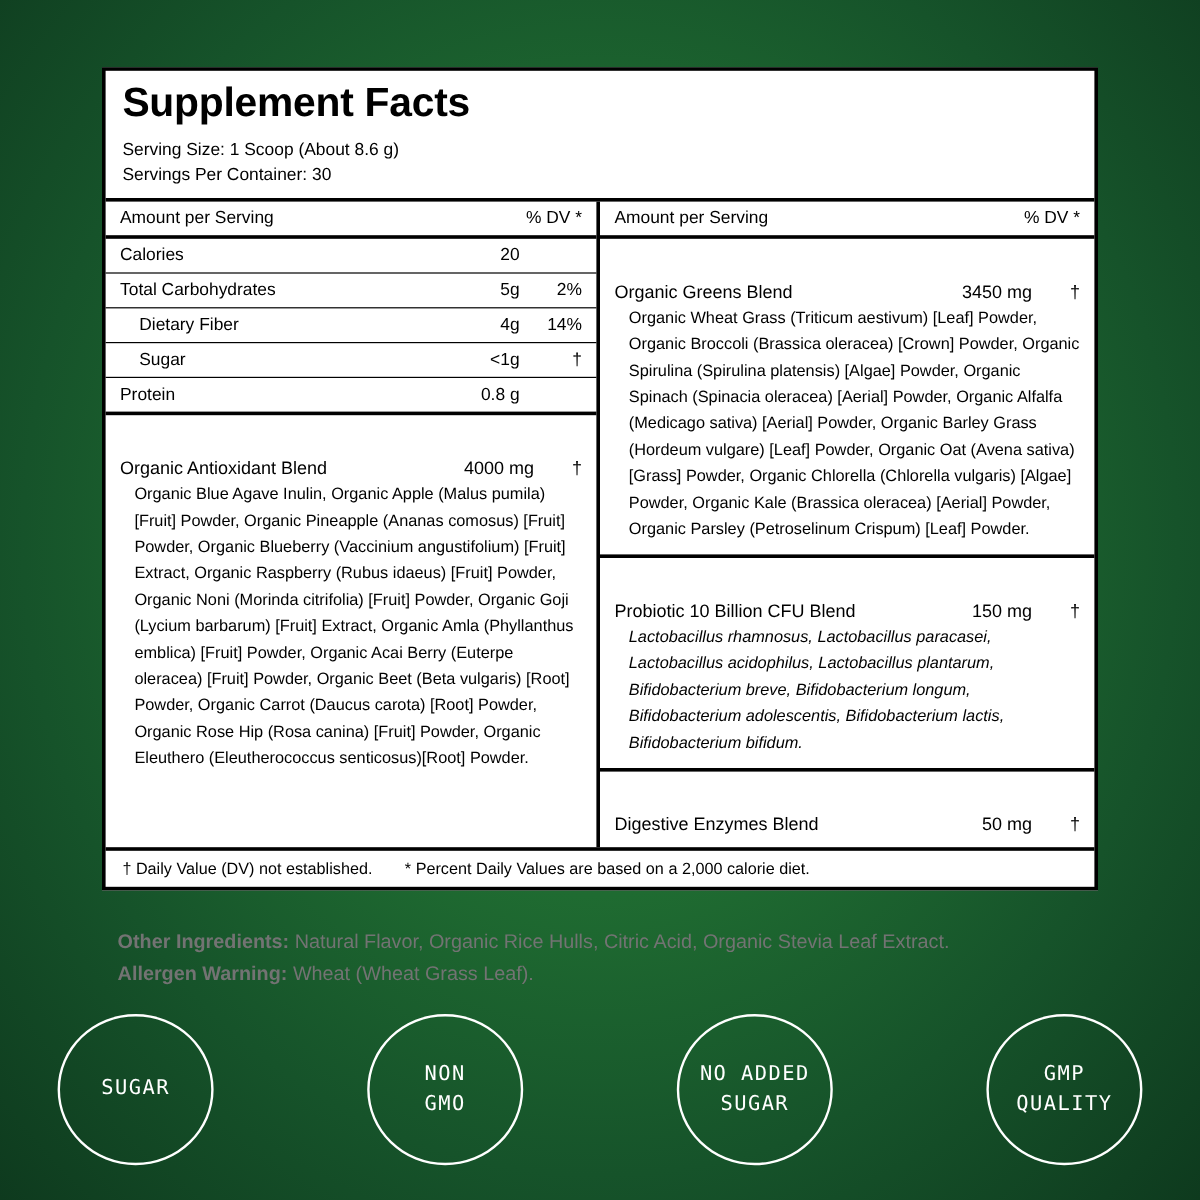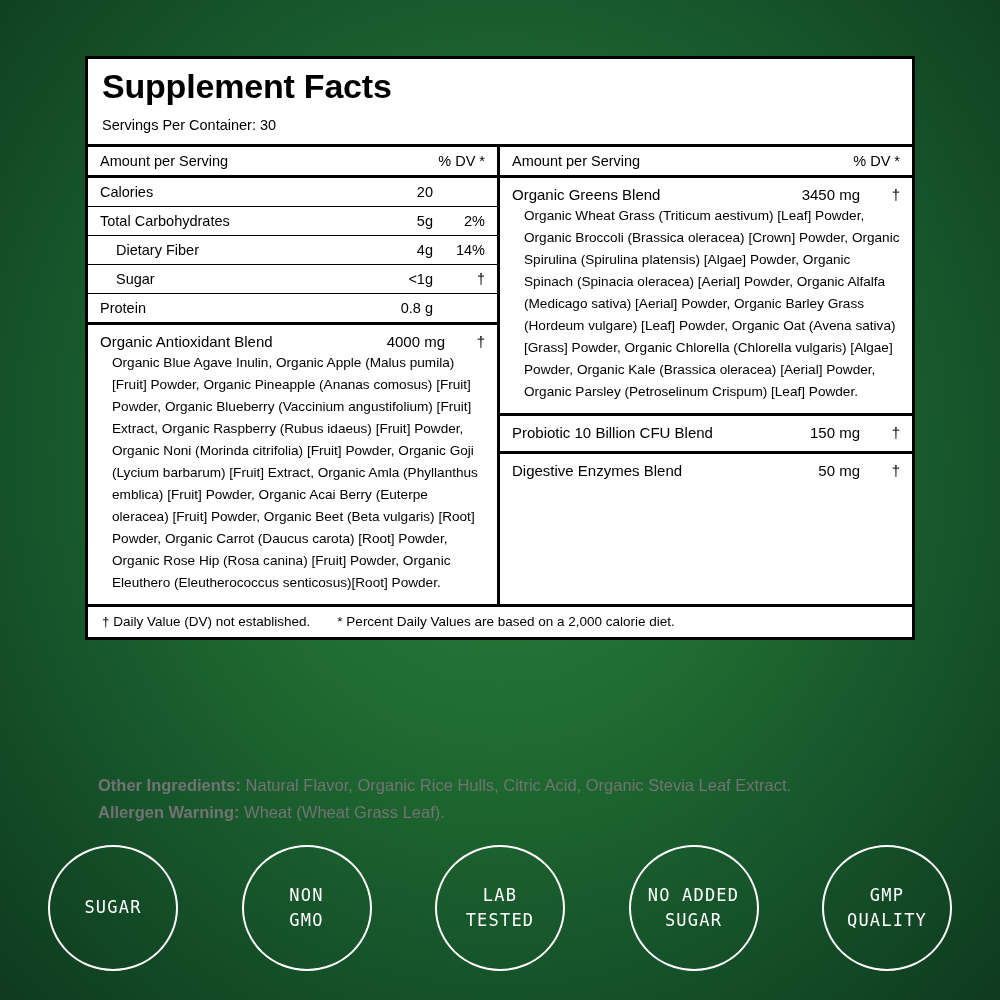--- a/index.html
+++ b/index.html
@@ -109,20 +109,21 @@
 
   
   .blend {
     padding: 8px 12px 10px 12px;
     color: #000;
   }
   .blend-head {
     display: flex;
     align-items: baseline;
     font-size: 15px;
+    margin-top: 28px;
   }
   .blend-head .bname {
     flex: 1 1 auto;
   }
   .blend-head .bamt {
     flex: 0 0 auto;
     text-align: center;
   }
   .blend-head .bdag {
     flex: 0 0 auto;
@@ -191,20 +192,21 @@
 </style>
 </head>
 <body>
 
 <div class="page">
 
   <div class="panel">
 
     <div class="panel-head">
       <div class="sf-title">Supplement Facts</div>
+      <div class="serving-line">Serving Size: 1 Scoop (About 8.6 g)</div>
       <div class="serving-line">Servings Per Container: 30</div>
     </div>
 
     <div class="rule-thick"></div>
 
     <div class="cols">
 
       <div class="col col-left">
 
         <div class="hdr-row">
@@ -276,20 +278,21 @@
           <div class="blend-body">Organic Wheat Grass (Triticum aestivum) [Leaf] Powder, Organic Broccoli (Brassica oleracea) [Crown] Powder, Organic Spirulina (Spirulina platensis) [Algae] Powder, Organic Spinach (Spinacia oleracea) [Aerial] Powder, Organic Alfalfa (Medicago sativa) [Aerial] Powder, Organic Barley Grass (Hordeum vulgare) [Leaf] Powder, Organic Oat (Avena sativa) [Grass] Powder, Organic Chlorella (Chlorella vulgaris) [Algae] Powder, Organic Kale (Brassica oleracea) [Aerial] Powder, Organic Parsley (Petroselinum Crispum) [Leaf] Powder.</div>
         </div>
         <div class="rule-thick"></div>
 
         <div class="blend">
           <div class="blend-head">
             <span class="bname">Probiotic 10 Billion CFU Blend</span>
             <span class="bamt">150 mg</span>
             <span class="bdag">†</span>
           </div>
+          <div class="blend-body italic">Lactobacillus rhamnosus, Lactobacillus paracasei, Lactobacillus acidophilus, Lactobacillus plantarum, Bifidobacterium breve, Bifidobacterium longum, Bifidobacterium adolescentis, Bifidobacterium lactis, Bifidobacterium bifidum.</div>
         </div>
         <div class="rule-thick"></div>
 
         <div class="blend">
           <div class="blend-head">
             <span class="bname">Digestive Enzymes Blend</span>
             <span class="bamt">50 mg</span>
             <span class="bdag">†</span>
           </div>
         </div>
@@ -319,24 +322,20 @@
     <div class="badge">
       <span>SUGAR</span>
       <span></span>
     </div>
 
     <div class="badge">
       <span>NON</span>
       <span>GMO</span>
     </div>
 
-    <div class="badge">
-      <span>LAB</span>
-      <span>TESTED</span>
-    </div>
 
     <div class="badge">
       <span>NO ADDED</span>
       <span>SUGAR</span>
     </div>
 
     <div class="badge">
       <span>GMP</span>
       <span>QUALITY</span>
     </div>

